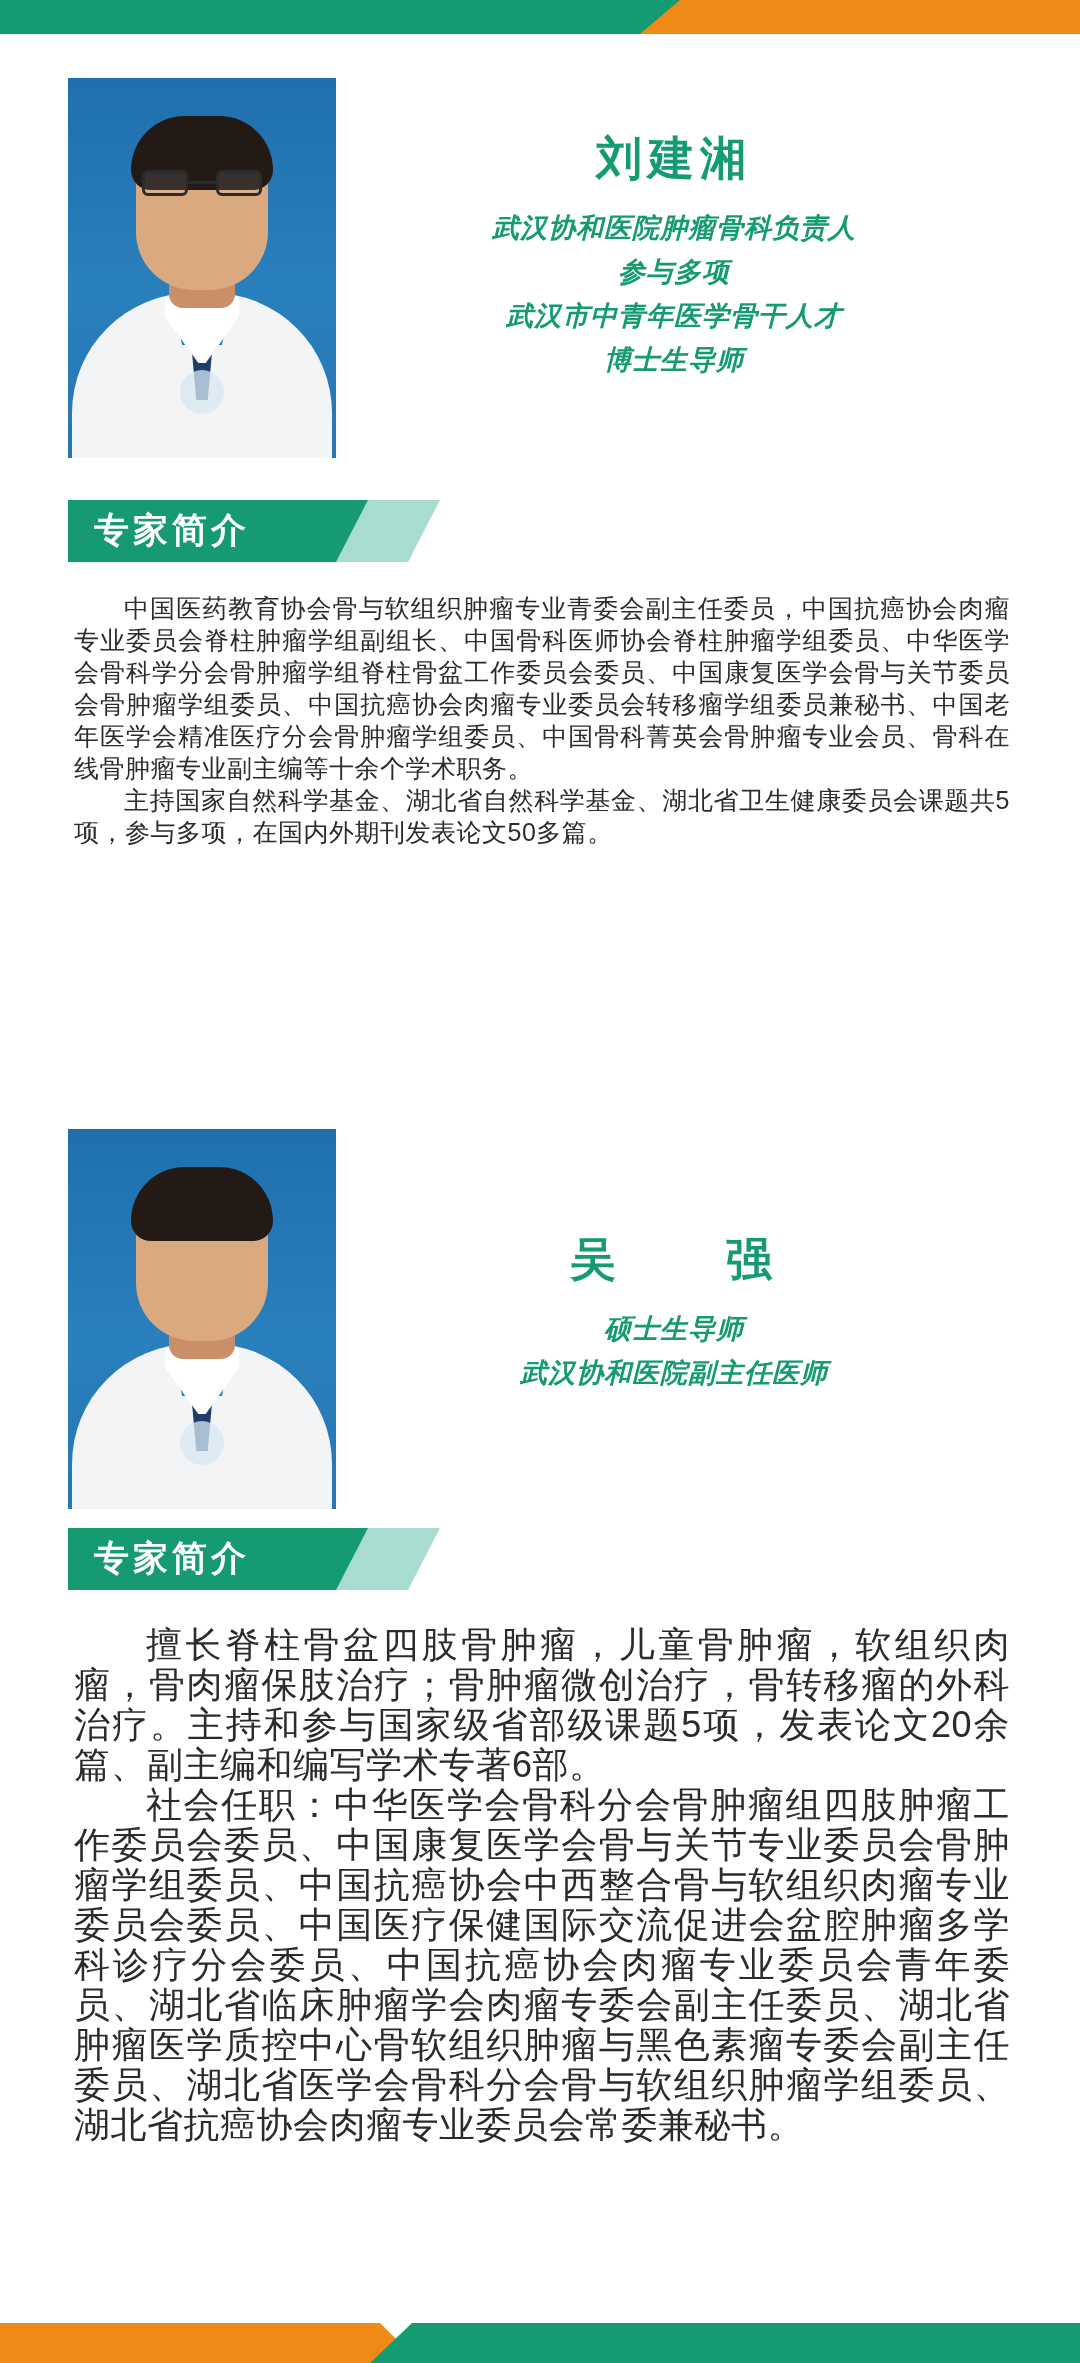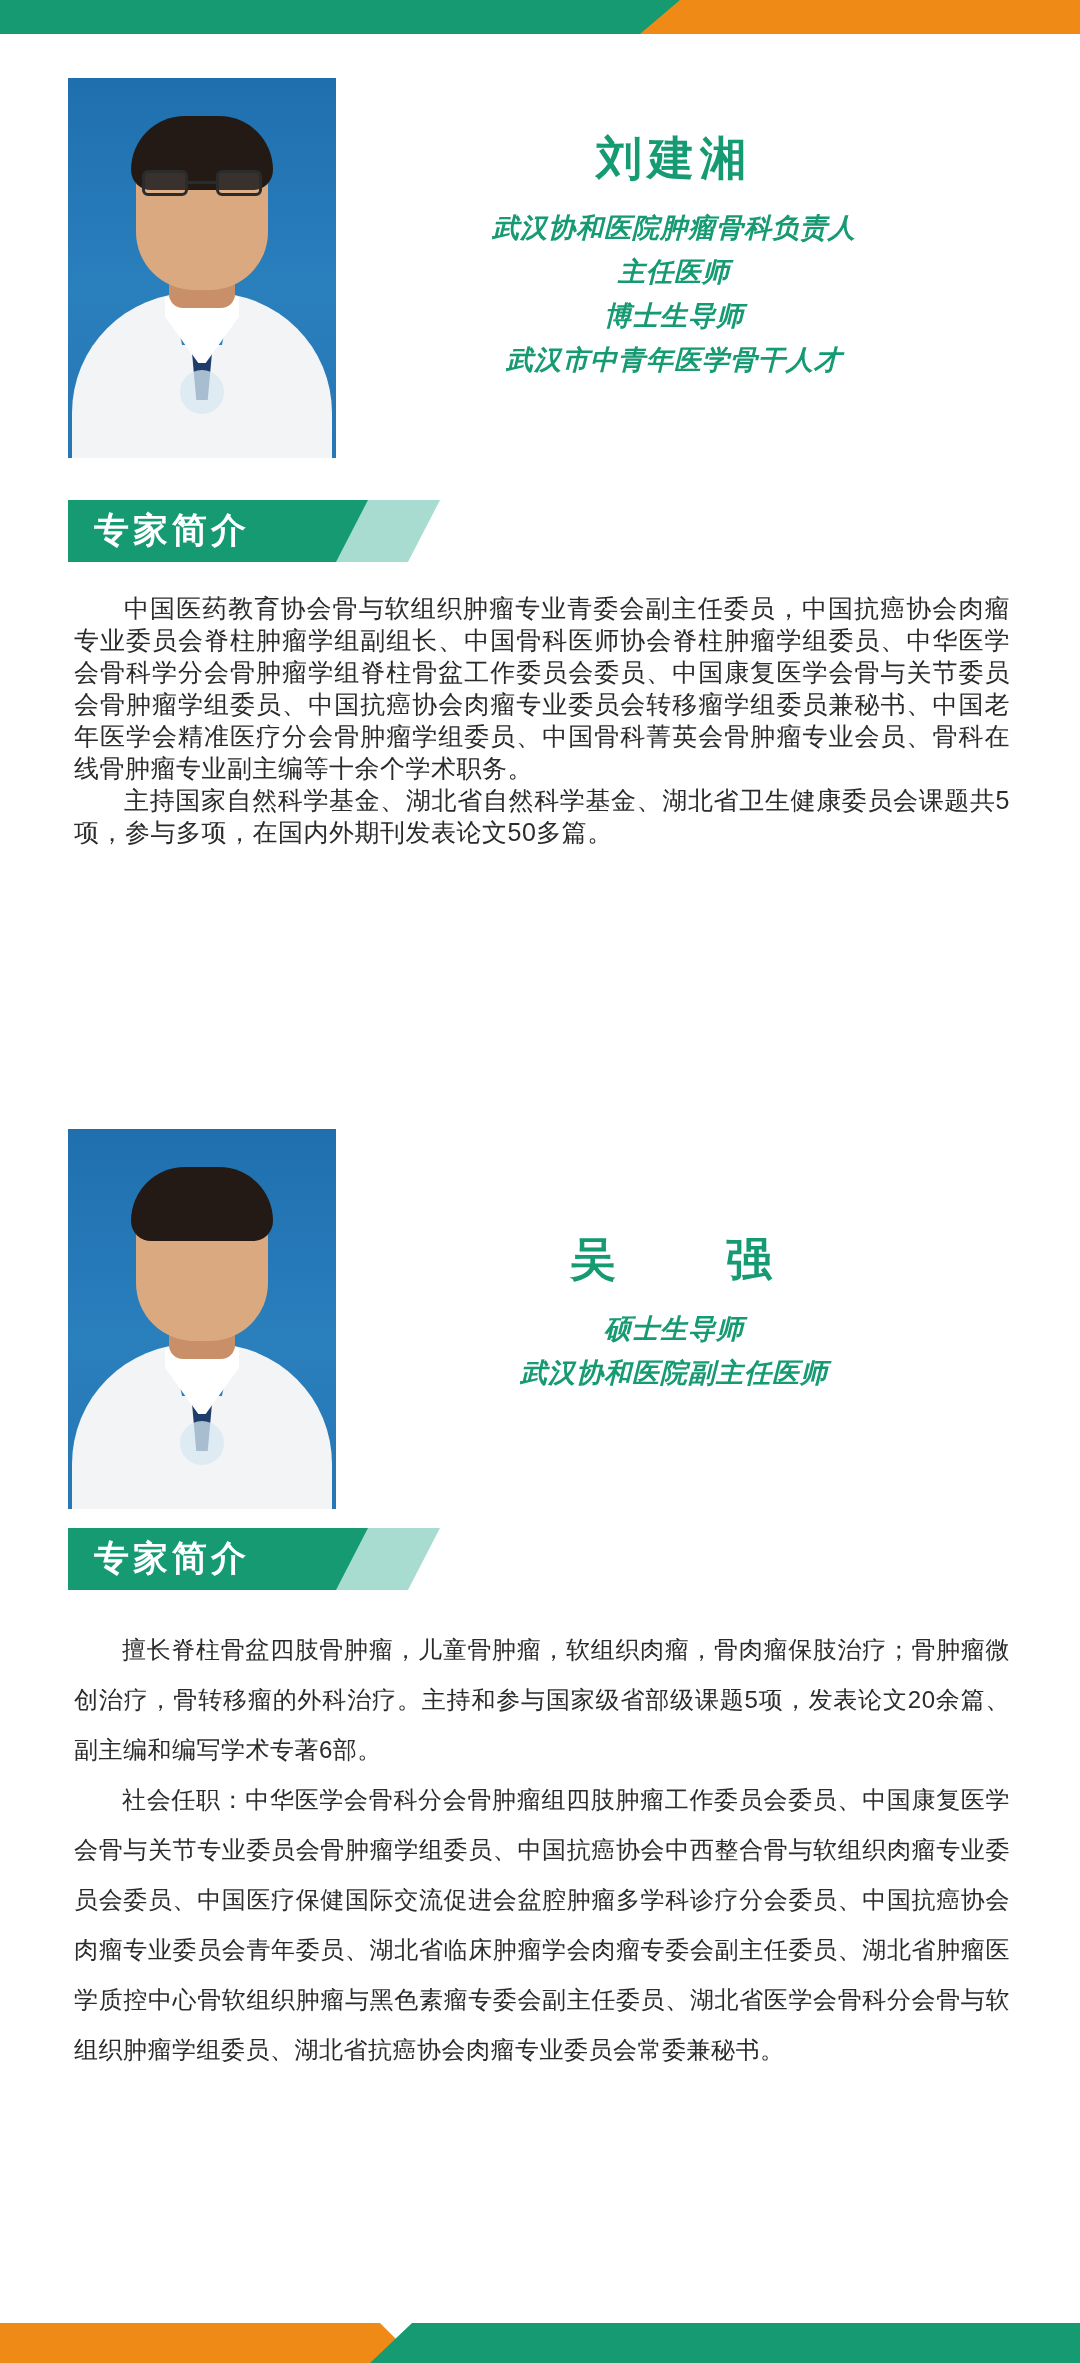--- a/index.html
+++ b/index.html
@@ -243,22 +243,22 @@
     position: absolute;
     color: #2b2b2b;
     font-size: 25px;
     line-height: 32px;
     text-align: justify;
     letter-spacing: 0.5px;
   }
   .body-text p { text-indent: 2em; margin: 0; }
 
   .body-text.big {
-    font-size: 24px;
-    line-height: 50px;
+    font-size: 36px;
+    line-height: 40px;
   }
 </style>
 </head>
 <body>
 
 <div class="page">
 
   <div class="top-deco">
     <div class="bar-green"></div>
     <div class="bar-orange"></div>
@@ -275,23 +275,23 @@
       <div class="glasses">
         <div class="lens l"></div>
           <div class="bridge"></div>
           <div class="lens r"></div>
       </div>
       <div class="badge"></div>
     </div>
     <div class="ident">
       <div class="name" style="margin-top:50px;">刘建湘</div>
       <div class="line">武汉协和医院肿瘤骨科负责人</div>
-      <div class="line">主任医师</div>
+      <div class="line">参与多项</div>
+      <div class="line">武汉市中青年医学骨干人才</div>
       <div class="line">博士生导师</div>
-      <div class="line">武汉市中青年医学骨干人才</div>
     </div>
   </div>
 
   <div class="ribbon" style="top:500px;">
     <div class="tail"></div>
     <div class="main"></div>
     <div class="txt">专家简介</div>
   </div>
 
   <div class="body-text" style="left:74px; top:592px; width:936px;">

